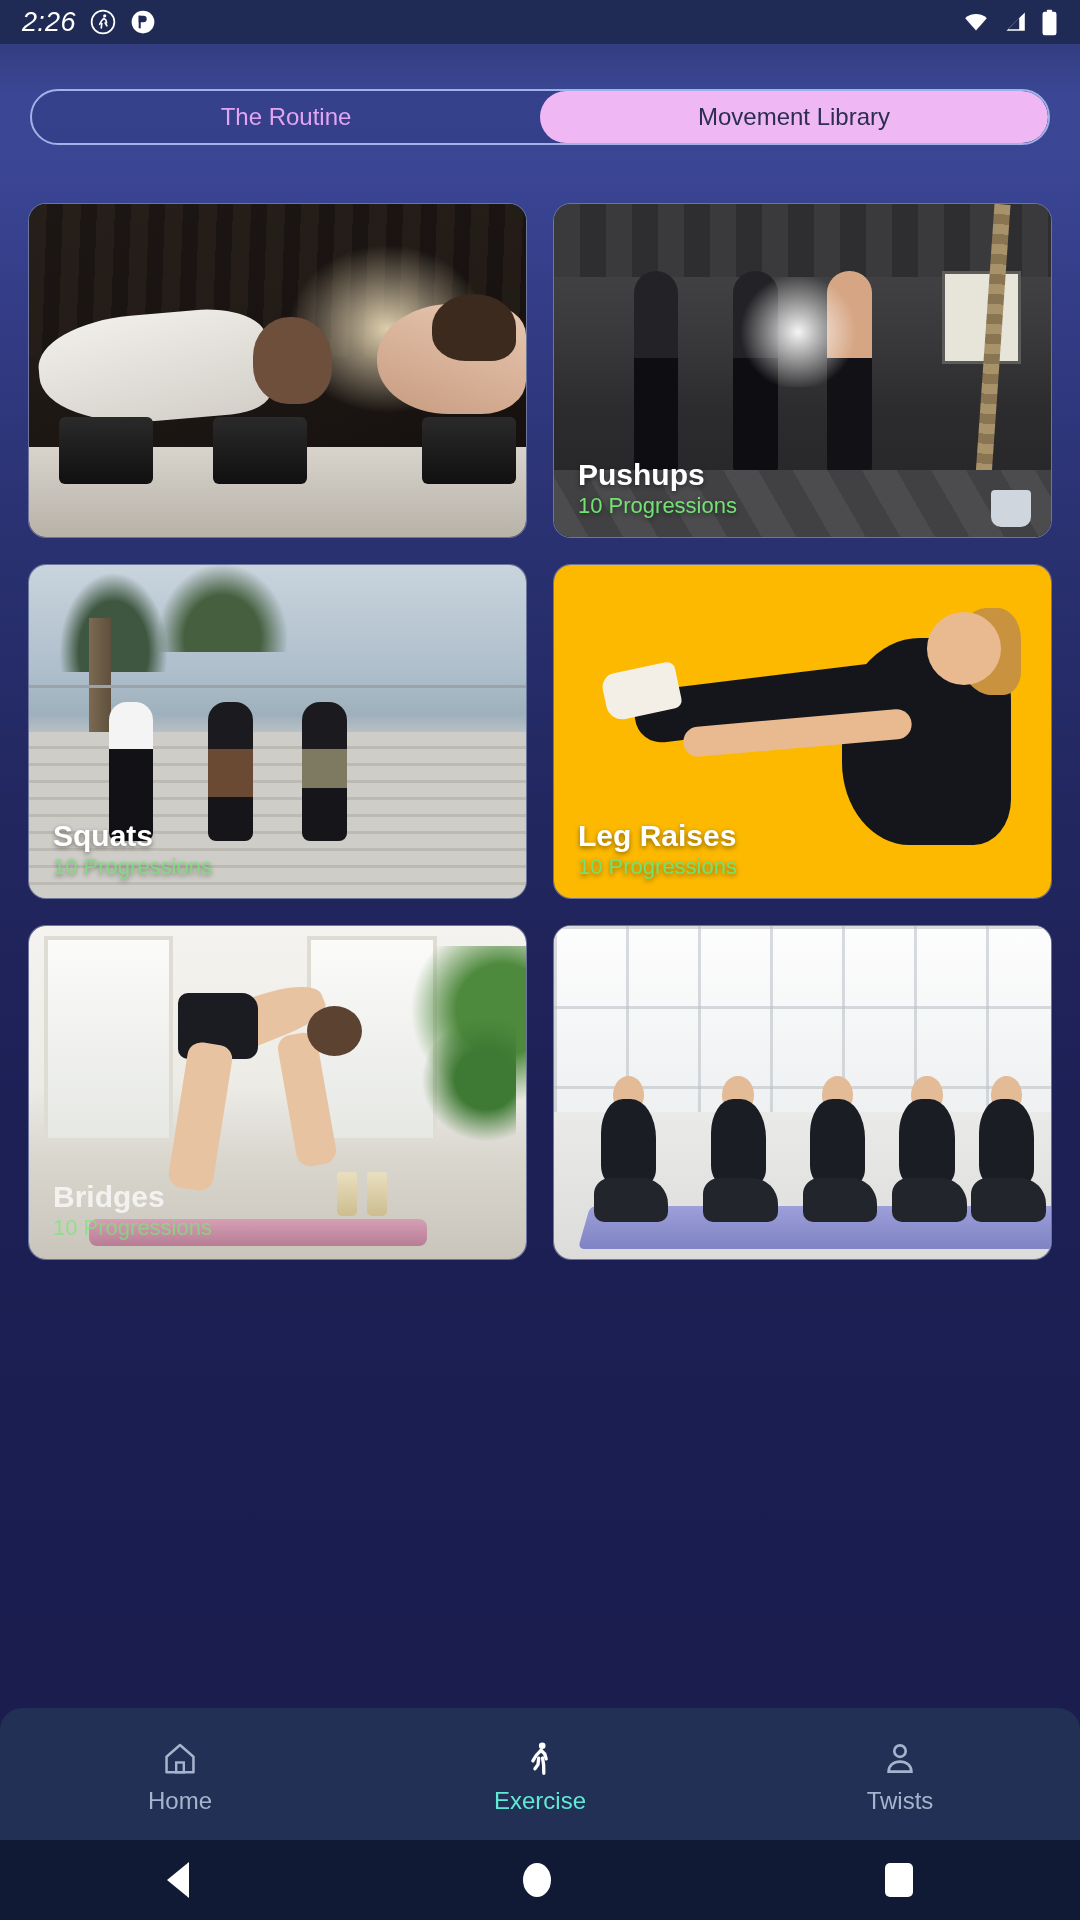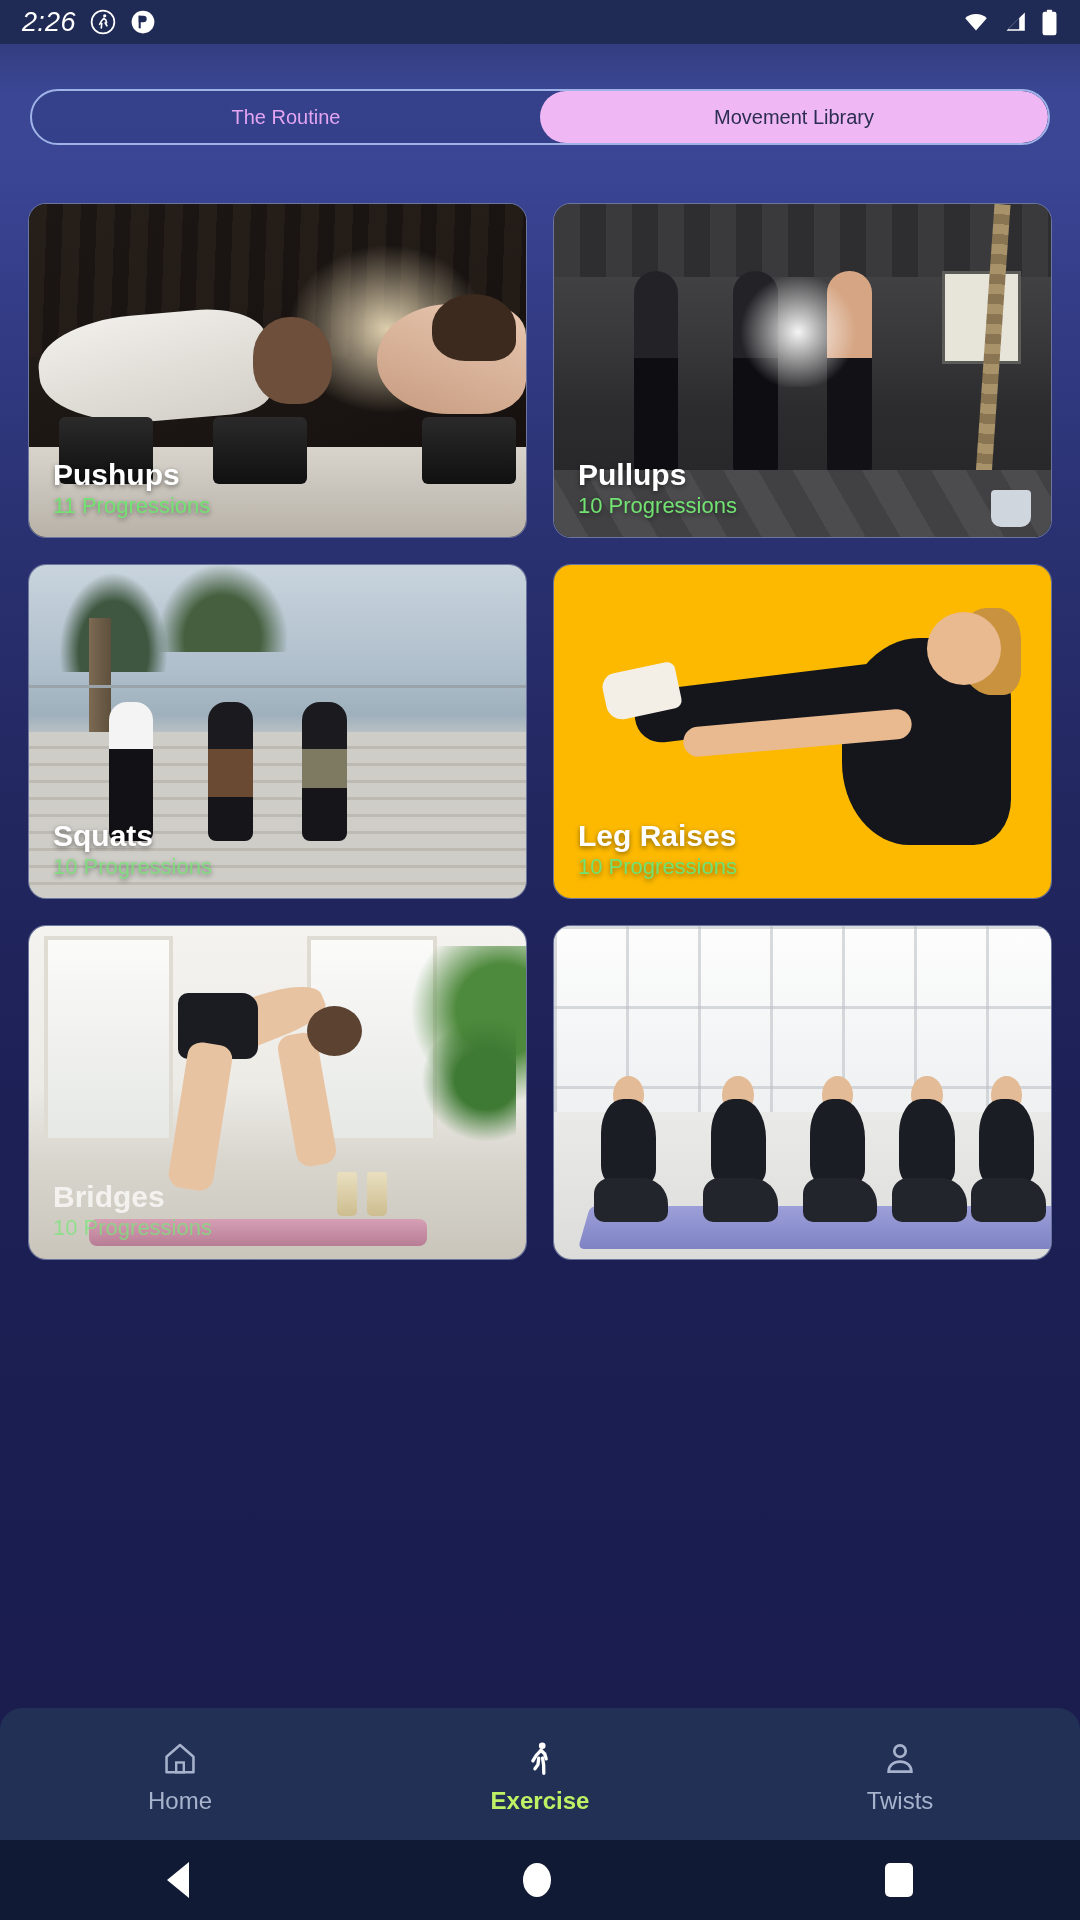--- a/index.html
+++ b/index.html
@@ -47,21 +47,21 @@
     height:56px;
     border:2px solid #9fb3e8;
     border-radius:28px;
     display:flex;
     overflow:hidden;
     background:rgba(44,54,118,.35);
   }
   .tab {
     flex:1 1 50%;
     display:flex; align-items:center; justify-content:center;
-    font-size:20px;
+    font-size:24px;
     border-radius:28px;
     cursor:pointer;
     user-select:none;
   }
   .tab.inactive { color:#e3a4f2; }
   .tab.active   { background:#efb8f5; color:#2b2d52; }
 
   
   .grid {
     margin-top:58px;
@@ -326,21 +326,21 @@
     display:flex; align-items:center;
     padding-top:6px;
   }
   .navitem {
     flex:1 1 33.33%;
     display:flex; flex-direction:column; align-items:center; gap:9px;
     cursor:pointer; user-select:none;
   }
   .navitem svg { display:block; }
   .navlabel { font-size:24px; }
-  .navitem.active .navlabel { color:#bef264; font-weight:bold; }
+  .navitem.active .navlabel { color:#5eead4; font-weight:normal; }
   .navitem.idle  .navlabel { color:#a7b2cc; }
 
   
   .sysbar {
     flex:0 0 80px;
     background:#111a34;
     display:flex; align-items:center; justify-content:space-around;
   }
   .sysbtn { cursor:pointer; }
   .tri {
@@ -405,40 +405,36 @@
           <div class="glow"></div>
           <div class="mat"></div>
         <div class="torso1"></div>
           <div class="head1"></div>
         <div class="torso2"></div>
           <div class="hair2"></div>
         <div class="db a"></div>
           <div class="db b"></div>
           <div class="db c"></div>
       </div>
-      <div class="card-label">
-        <span class="card-title">Pushups</span>
-        <span class="card-sub">11 Progressions</span>
-      </div>
     </div>
 
     <div class="card">
       <div class="card-art art-pullups">
         <div class="ceil"></div>
           <div class="win"></div>
         <div class="ath a"></div>
           <div class="ath b"></div>
           <div class="ath c"></div>
         <div class="flare"></div>
           <div class="rope"></div>
         <div class="floor2"></div>
           <div class="bucket"></div>
       </div>
       <div class="card-label">
-        <span class="card-title">Pullups</span>
+        <span class="card-title">Pushups</span>
         <span class="card-sub">10 Progressions</span>
       </div>
     </div>
 
     <div class="card bright2">
       <div class="card-art art-squats">
         <div class="palm-t"></div>
           <div class="palm-t2"></div>
           <div class="trunk"></div>
         <div class="rail"></div>

